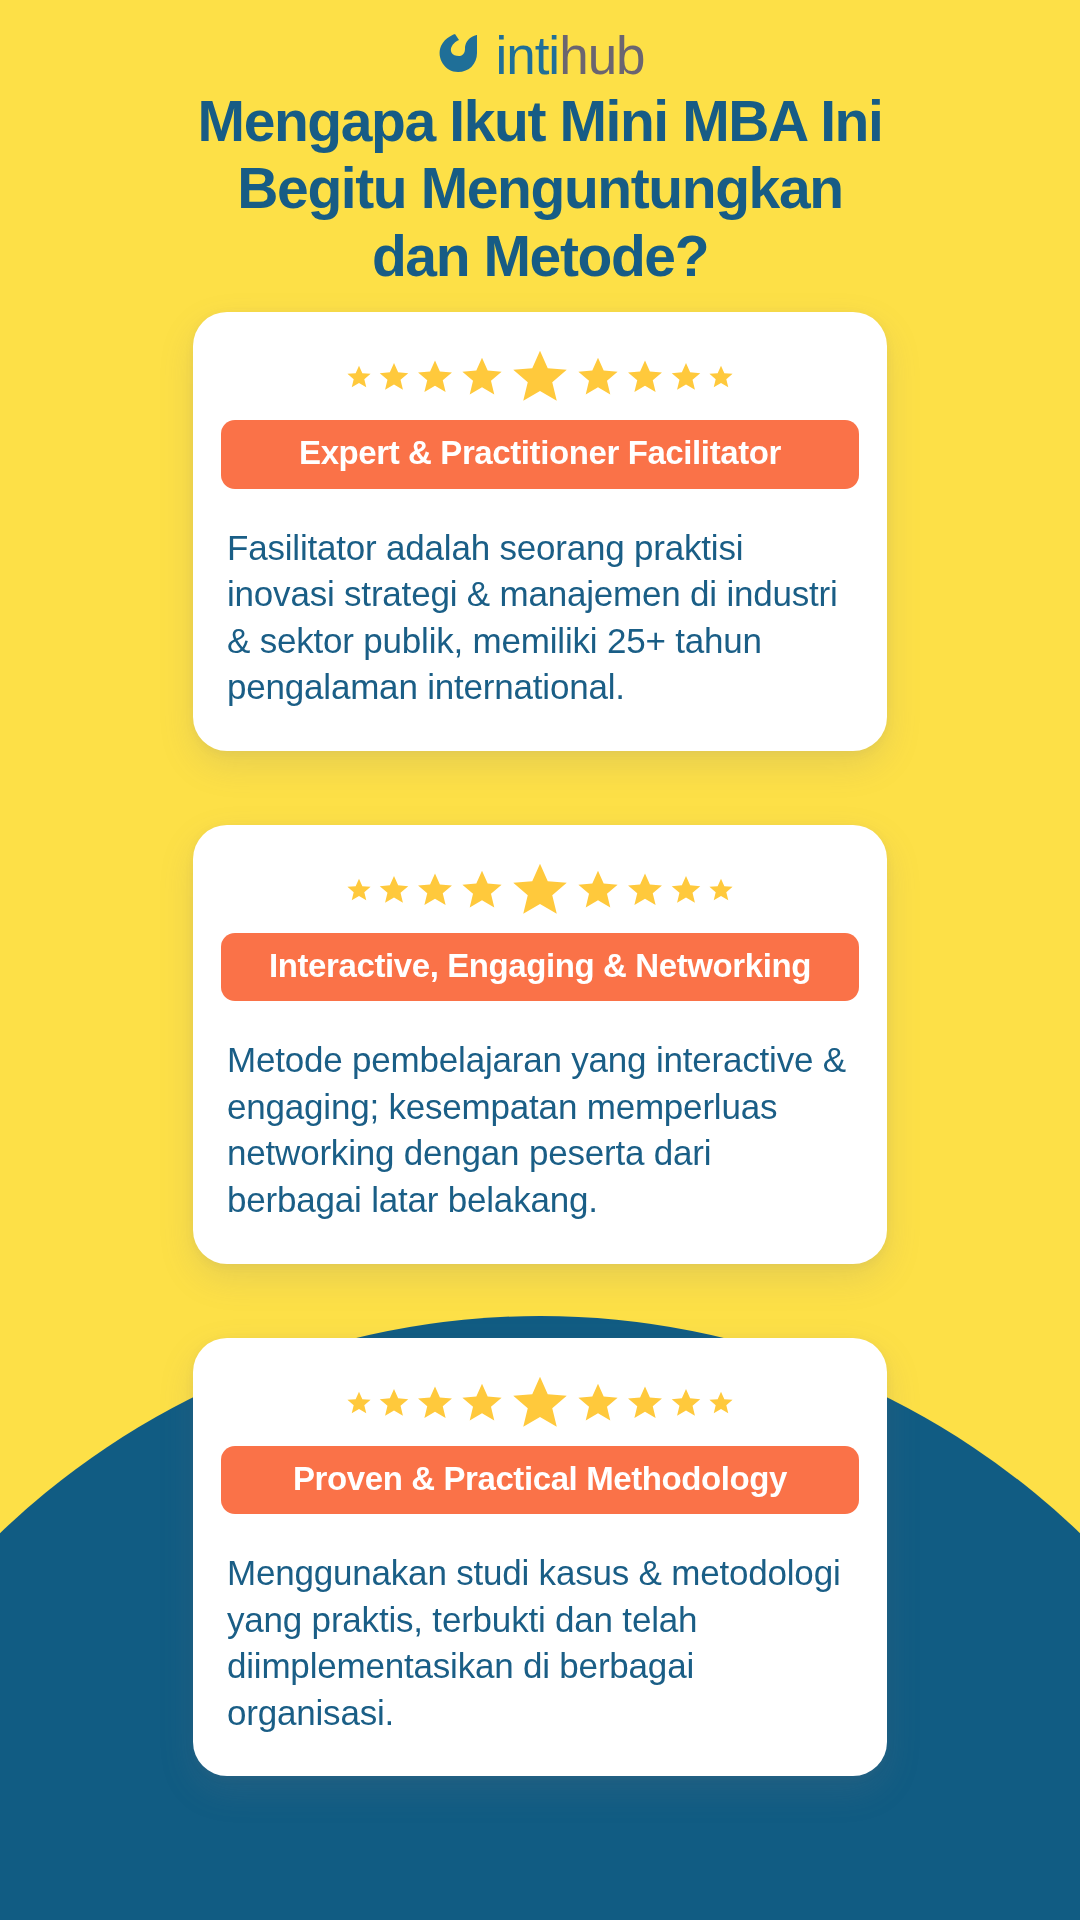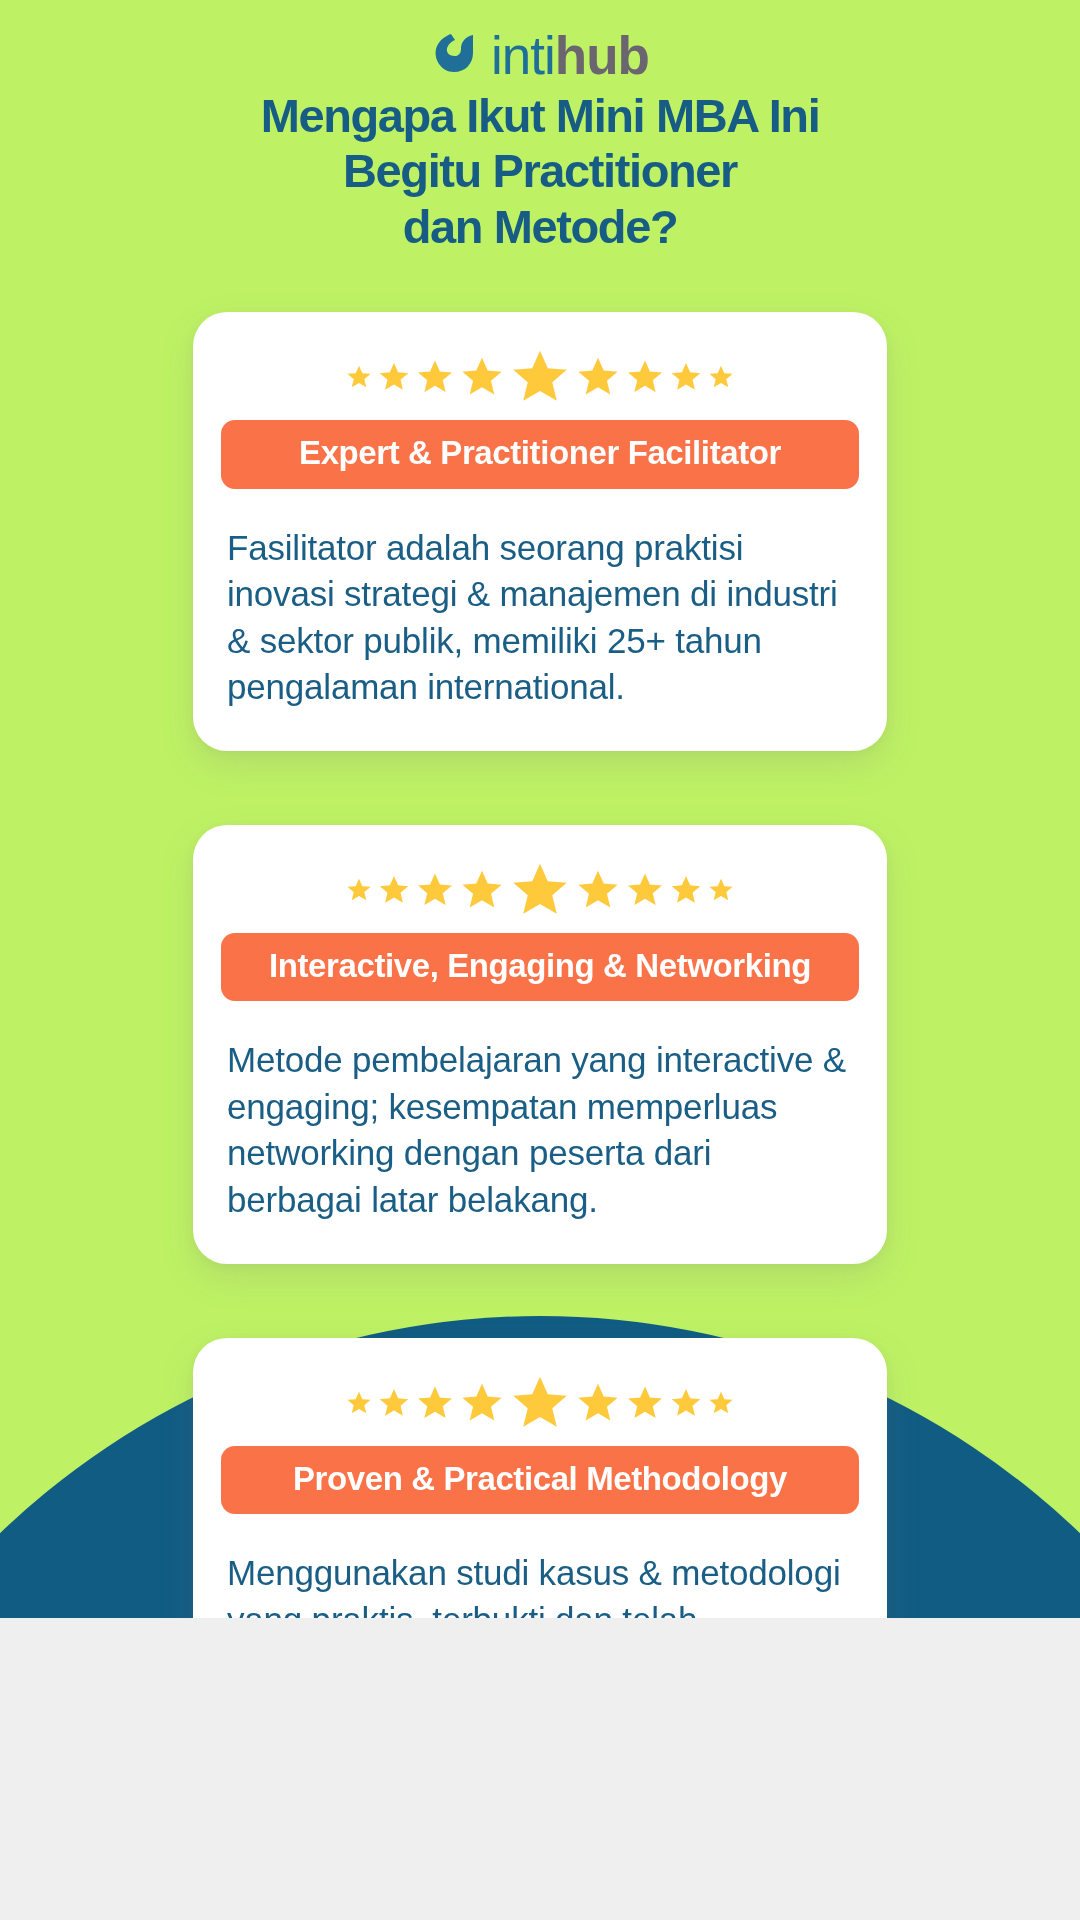--- a/index.html
+++ b/index.html
@@ -4,22 +4,22 @@
 <style>
   * { margin:0; padding:0; box-sizing:border-box; }
   html, body {
     width:1080px; height:1920px;
     background:#efefef;
     font-family:"Liberation Sans", sans-serif;
     overflow:hidden;
   }
   #page {
     position:relative;
-    width:1080px; height:1618px;
-    background:#bef264;
+    width:1080px; height:1920px;
+    background:#fde047;
     overflow:hidden;
   }
 
   
   .blue-dome {
     position:absolute;
     left:50%;
     transform:translateX(-50%);
     top:1316px;
     width:1560px;
@@ -42,30 +42,30 @@
   .logo-mark { display:block; }
   .logo-text {
     font-size:53px;
     font-weight:400;
     letter-spacing:-1px;
     line-height:1;
     display:flex;
     align-items:baseline;
   }
   .logo-inti { color:#1f6f98; font-weight:500; }
-  .logo-hub  { color:#6b6570; font-weight:700; }
+  .logo-hub  { color:#6b6570; font-weight:400; }
 
   
   .headline {
     position:absolute;
     top:88px; left:0; right:0;
     z-index:5;
     text-align:center;
     color:#175C85;
-    font-size:47px;
+    font-size:57px;
     font-weight:bold;
     line-height:1.18;
     letter-spacing:-1.4px;
     padding:0 74px;
     font-stretch:condensed;
   }
 
   
   .cards {
     position:absolute;
@@ -142,21 +142,21 @@
       </svg>
     </span>
     <span class="logo-text">
       <span class="logo-inti">inti</span>
         <span class="logo-hub">hub</span>
     </span>
   </div>
 
   <h1 class="headline">
     <span>Mengapa Ikut Mini MBA Ini</span><br>
-    <span>Begitu Practitioner</span><br>
+    <span>Begitu Menguntungkan</span><br>
     <span>dan Metode?</span>
   </h1>
 
   <div class="cards">
 
     <div class="card">
       <div class="stars">
         <svg width="26" height="26" viewBox="0 0 24 24">
             <path d="M12 1.5l3.1 7 7.6.6-5.8 5 1.8 7.4L12 17.6 5.3 21.5l1.8-7.4-5.8-5 7.6-.6z"></path>
           </svg>

